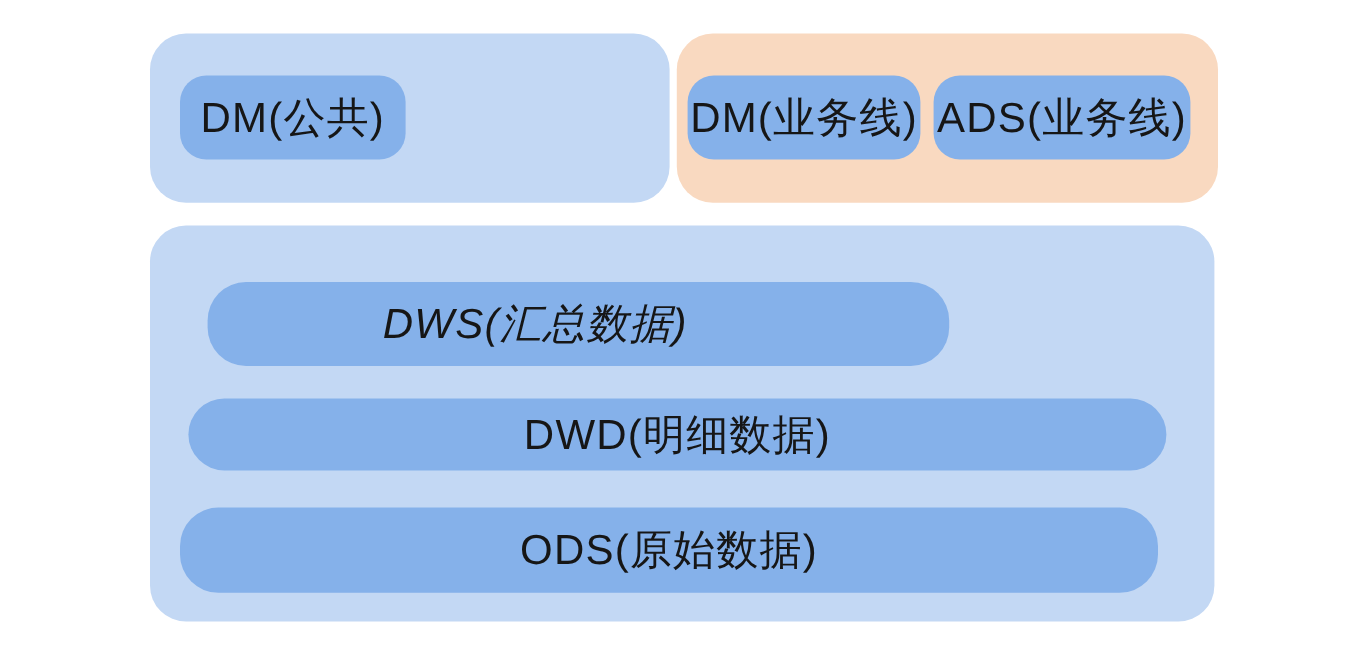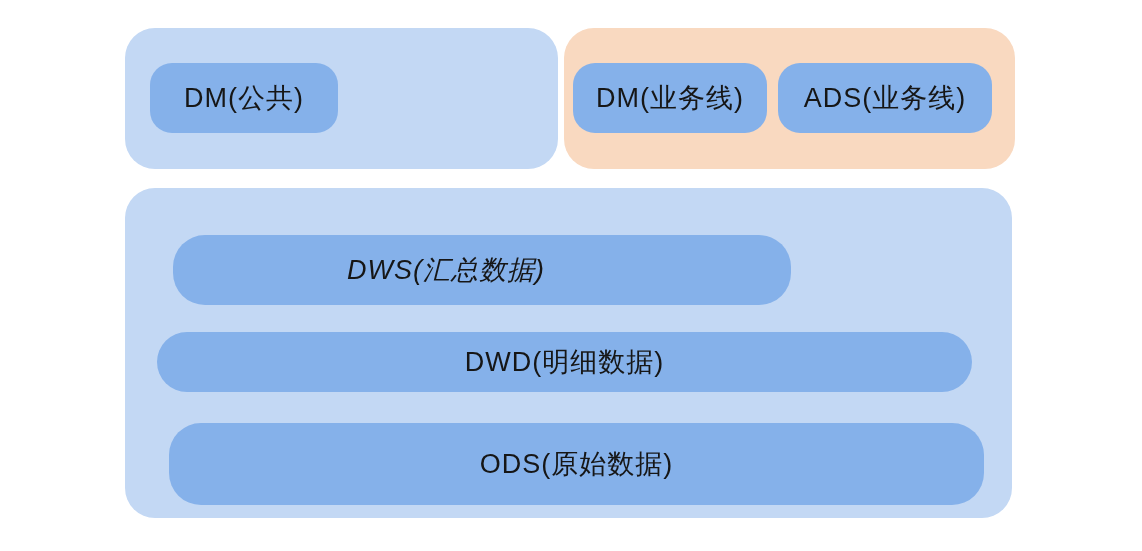--- a/index.html
+++ b/index.html
@@ -34,36 +34,36 @@
   .group-public   { left: 125px; top: 28px;  width: 433px; height: 141px; }
   .group-business { left: 564px; top: 28px;  width: 451px; height: 141px; }
   .group-layers   { left: 125px; top: 188px; width: 887px; height: 330px; }
 
   .pill, .bar {
     position: absolute;
     background: var(--pill-blue);
     display: flex;
     align-items: center;
     justify-content: center;
-    font-size: 27px;
+    font-size: 35px;
     letter-spacing: 1px;
     white-space: nowrap;
     color: var(--text-color);
   }
   .pill { height: 70px; border-radius: 22px; }
   .bar  { height: 70px; border-radius: 32px; }
 
   .pill-dm-public   { left: 25px;  top: 35px; width: 188px; }
   .pill-ads-public  { left: 223px; top: 35px; width: 187px; }
   .pill-dm-business { left: 9px;   top: 35px; width: 194px; }
   .pill-ads-business{ left: 214px; top: 35px; width: 214px; justify-content: center; }
 
   .bar-dws { left: 48px; top: 47px;  width: 618px; padding-right: 72px; font-style: italic; }
   .bar-dwd { left: 32px; top: 144px; width: 815px; height: 60px; }
-  .bar-ods { left: 44px; top: 235px; width: 815px; height: 82px; }
+  .bar-ods { left: 25px; top: 235px; width: 815px; height: 71px; }
 
   .node-label { display: inline-block; }
 </style>
 </head>
 <body>
 
 <div class="canvas">
 
   <div class="group group-blue group-public">
     <div class="pill pill-dm-public">

